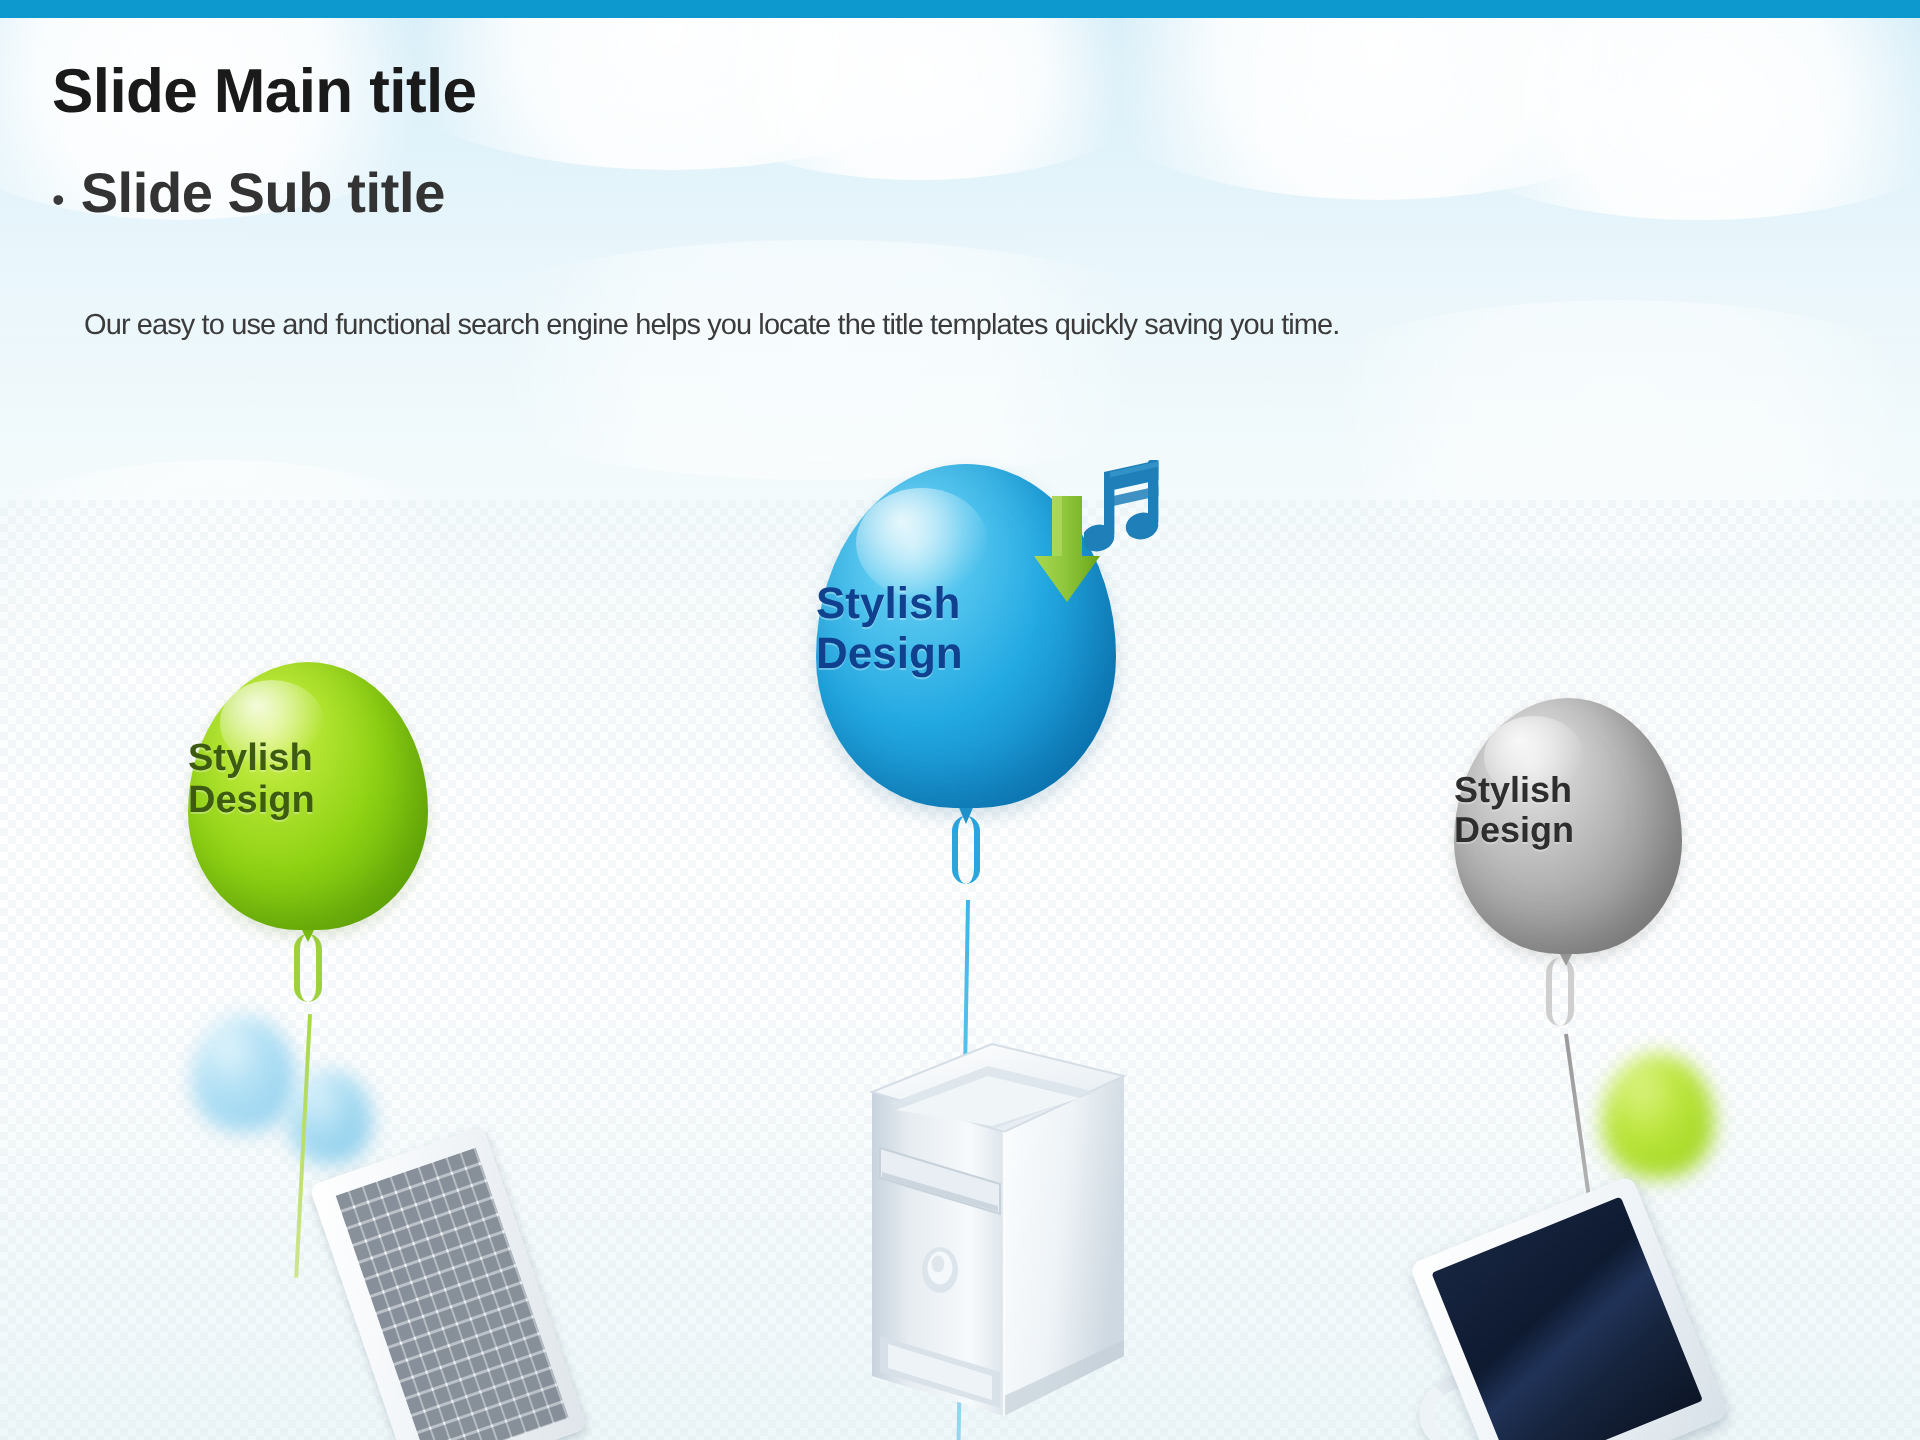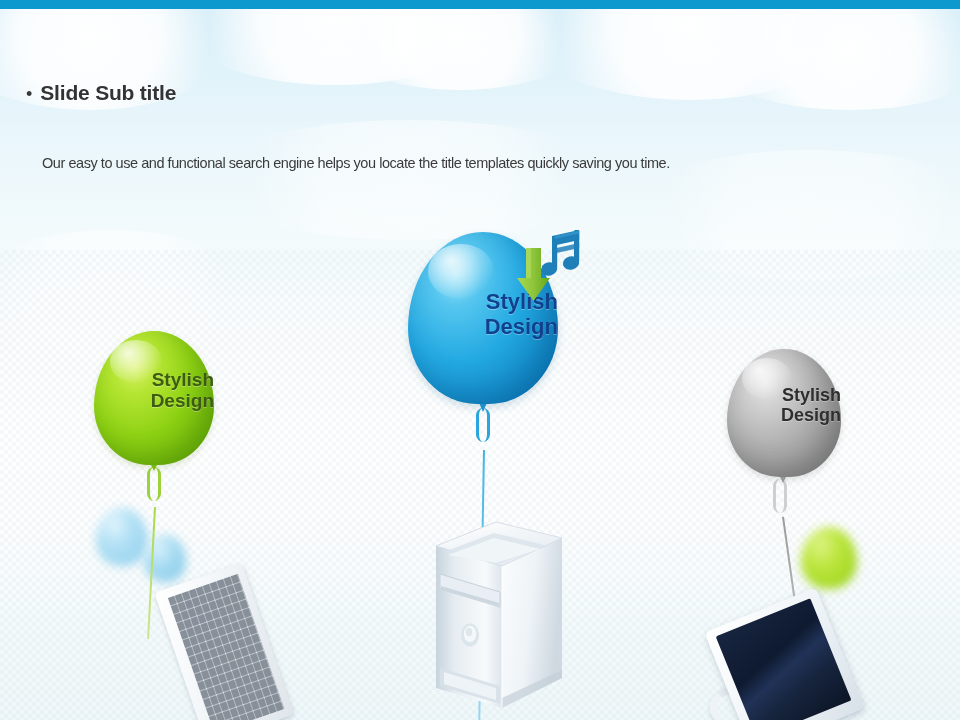--- a/index.html
+++ b/index.html
@@ -41,40 +41,40 @@
   #main-title {
     position:absolute; left:26px; top:28px;
     font-size:31px; font-weight:bold; color:#1a1a1a;
     letter-spacing:-0.3px; white-space:nowrap;
   }
   #sub-row {
     position:absolute; left:26px; top:81px;
     display:flex; align-items:baseline; gap:8px; white-space:nowrap;
   }
   #sub-bullet { font-size:18px; color:#3a3a3a; line-height:1; }
-  #sub-title { font-size:21px; font-weight:bold; color:#333333; letter-spacing:-0.2px; }
+  #sub-title { font-size:28px; font-weight:bold; color:#333333; letter-spacing:-0.2px; }
   #body-text {
     position:absolute; left:42px; top:153px; width:710px;
     font-size:14.5px; color:#3b3b3b; line-height:21px;
     letter-spacing:-0.45px;
   }
   
   .bgroup { position:absolute; }
   .balloon {
     position:absolute; border-radius:50% 50% 46% 46% / 56% 56% 44% 44%;
     overflow:visible;
   }
   .balloon .gloss {
     position:absolute; left:13%; top:7%; width:44%; height:32%;
     border-radius:50%;
     background:radial-gradient(ellipse at 35% 30%, rgba(255,255,255,.80) 0%, rgba(255,255,255,.28) 48%, rgba(255,255,255,0) 76%);
     pointer-events:none;
   }
   .balloon .btext {
-    position:absolute; left:0; right:0; text-align:right;
+    position:absolute; left:0; right:0; text-align:left;
     font-weight:bold; line-height:1.13; white-space:nowrap;
     text-shadow:0 1px 0 rgba(255,255,255,.30);
   }
   .neck {
     position:absolute; width:0; height:0;
     border-left:6px solid transparent; border-right:6px solid transparent;
   }
   .string { position:absolute; width:1.6px; transform-origin:top center; }
   .curl {
     position:absolute; width:14px; height:34px;
@@ -170,20 +170,21 @@
   <div class="cloud" style="left:520px;  top:-50px;  width:340px; height:150px;"></div>
   <div class="cloud" style="left:700px;  top:-10px;  width:300px; height:120px;"></div>
   <div class="cloud" style="left:200px;  top:120px;  width:420px; height:120px; opacity:.55;"></div>
   <div class="cloud" style="left:620px;  top:150px;  width:380px; height:130px; opacity:.5;"></div>
   <div class="cloud" style="left:-40px;  top:230px;  width:300px; height:130px; opacity:.6;"></div>
 
   <div class="texture"></div>
 
   <div id="topbar"></div>
 
+  <div id="main-title">Slide Main title</div>
   <div id="sub-row">
     <span id="sub-bullet">•</span>
     <span id="sub-title">Slide Sub title</span>
   </div>
   <div id="body-text">Our easy to use and functional search engine helps you locate the title templates quickly saving you time.</div>
 
   <div class="blur-balloon" style="left:96px; top:508px; width:52px; height:58px;
               background:radial-gradient(ellipse at 35% 28%, #e4f6fd 0%, #b3e1f5 35%, #8ccdec 100%);"></div>
   <div class="blur-balloon" style="left:144px; top:535px; width:42px; height:47px;
               background:radial-gradient(ellipse at 35% 28%, #ddf3fc 0%, #a9dcf2 38%, #7fc6e8 100%);"></div>

